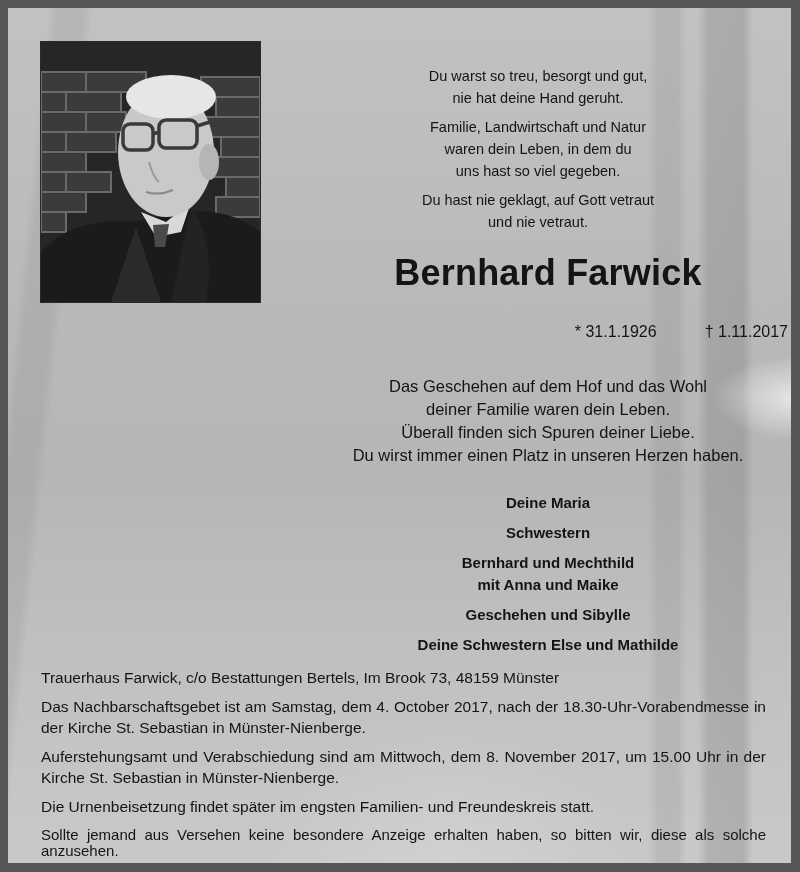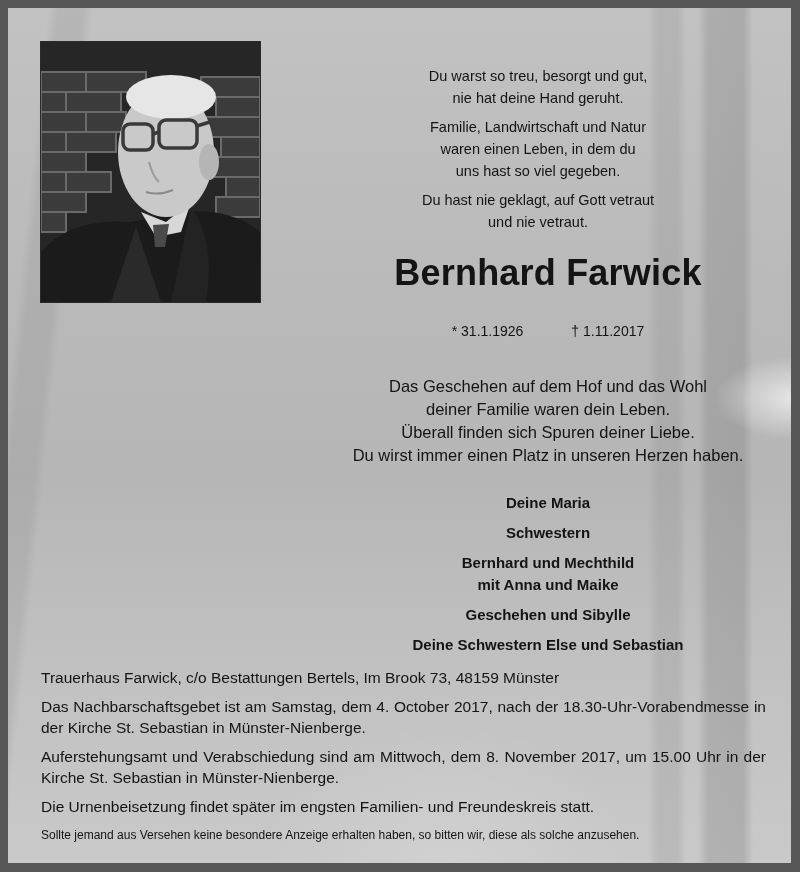--- a/index.html
+++ b/index.html
@@ -35,36 +35,36 @@
       background: #1e1e1e;
       overflow: hidden;
       border: 1px solid #2a2a2a;
     }
     .photo svg { display: block; }
 
     .center { position: absolute; text-align: center; margin-top: 28px; }
     .poem { left: 340px; top: 29px; width: 380px; font-size: 14.5px; line-height: 22px; }
     .poem p { margin: 0 0 7px 0; }
     .name { left: 280px; top: 216px; width: 520px; font-size: 36px; font-weight: bold; letter-spacing: 0.2px; }
-    .dates { left: 300px; top: 287px; width: 480px; font-size: 14px; }
+    .dates { left: 300px; top: 287px; width: 480px; font-size: 16px; text-align: right; }
     .dates span { display: inline-block; }
     .dates .gap { width: 48px; }
     .verse { left: 270px; top: 339px; width: 540px; font-size: 16.5px; line-height: 23px; }
     .family { left: 300px; top: 456px; width: 480px; font-size: 15px; font-weight: bold; line-height: 22px; }
     .family div { margin-bottom: 8px; }
     .family .tight { margin-bottom: 0; }
 
     .info {
       position: absolute;
       left: 33px; top: 651px; width: 725px;
       font-size: 15.5px; line-height: 21px;
     }
     .info p { margin: 8px 0 8px 0; text-align: justify; text-align-last: left; }
     .info .just { text-align: justify; text-align-last: left; }
-    .info .note { font-size: 12px; line-height: 16px; margin-top: 10px; }
+    .info .note { font-size: 15px; line-height: 16px; margin-top: 10px; }
   </style>
 </head>
 <body>
 
 <div class="card">
   <div class="path"></div>
 
   <div class="photo" aria-label="portrait-photo-elderly-man-with-glasses">
     <svg width="219" height="260" viewBox="0 0 219 260">
       <rect width="219" height="260" fill="#262626"></rect>
@@ -115,21 +115,21 @@
     </svg>
   </div>
 
   <div class="center poem">
     <p>
       <span>Du warst so treu, besorgt und gut,</span><br>
       <span>nie hat deine Hand geruht.</span>
     </p>
     <p>
       <span>Familie, Landwirtschaft und Natur</span><br>
-      <span>waren einen Leben, in dem du</span><br>
+      <span>waren dein Leben, in dem du</span><br>
       <span>uns hast so viel gegeben.</span>
     </p>
     <p>
       <span>Du hast nie geklagt, auf Gott vetraut</span><br>
       <span>und nie vetraut.</span>
     </p>
   </div>
 
   <div class="center name">Bernhard Farwick</div>
 
@@ -143,21 +143,21 @@
     <div>Überall finden sich Spuren deiner Liebe.</div>
     <div>Du wirst immer einen Platz in unseren Herzen haben.</div>
   </div>
 
   <div class="center family">
     <div>Deine Maria</div>
     <div>Schwestern</div>
     <div class="tight">Bernhard und Mechthild</div>
     <div>mit Anna und Maike</div>
     <div>Geschehen und Sibylle</div>
-    <div>Deine Schwestern Else und Sebastian</div>
+    <div>Deine Schwestern Else und Mathilde</div>
   </div>
 
   <div class="info">
     <p>Trauerhaus Farwick, c/o Bestattungen Bertels, Im Brook 73, 48159 Münster</p>
     <p class="just">Das Nachbarschaftsgebet ist am Samstag, dem 4. October 2017, nach der 18.30-Uhr-Vorabendmesse in der Kirche St. Sebastian in Münster-Nienberge.</p>
     <p class="just">Auferstehungsamt und Verabschiedung sind am Mittwoch, dem 8. November 2017, um 15.00 Uhr in der Kirche St. Sebastian in Münster-Nienberge.</p>
     <p>Die Urnenbeisetzung findet später im engsten Familien- und Freundeskreis statt.</p>
     <p class="note">Sollte jemand aus Versehen keine besondere Anzeige erhalten haben, so bitten wir, diese als solche anzusehen.</p>
   </div>
 </div>

